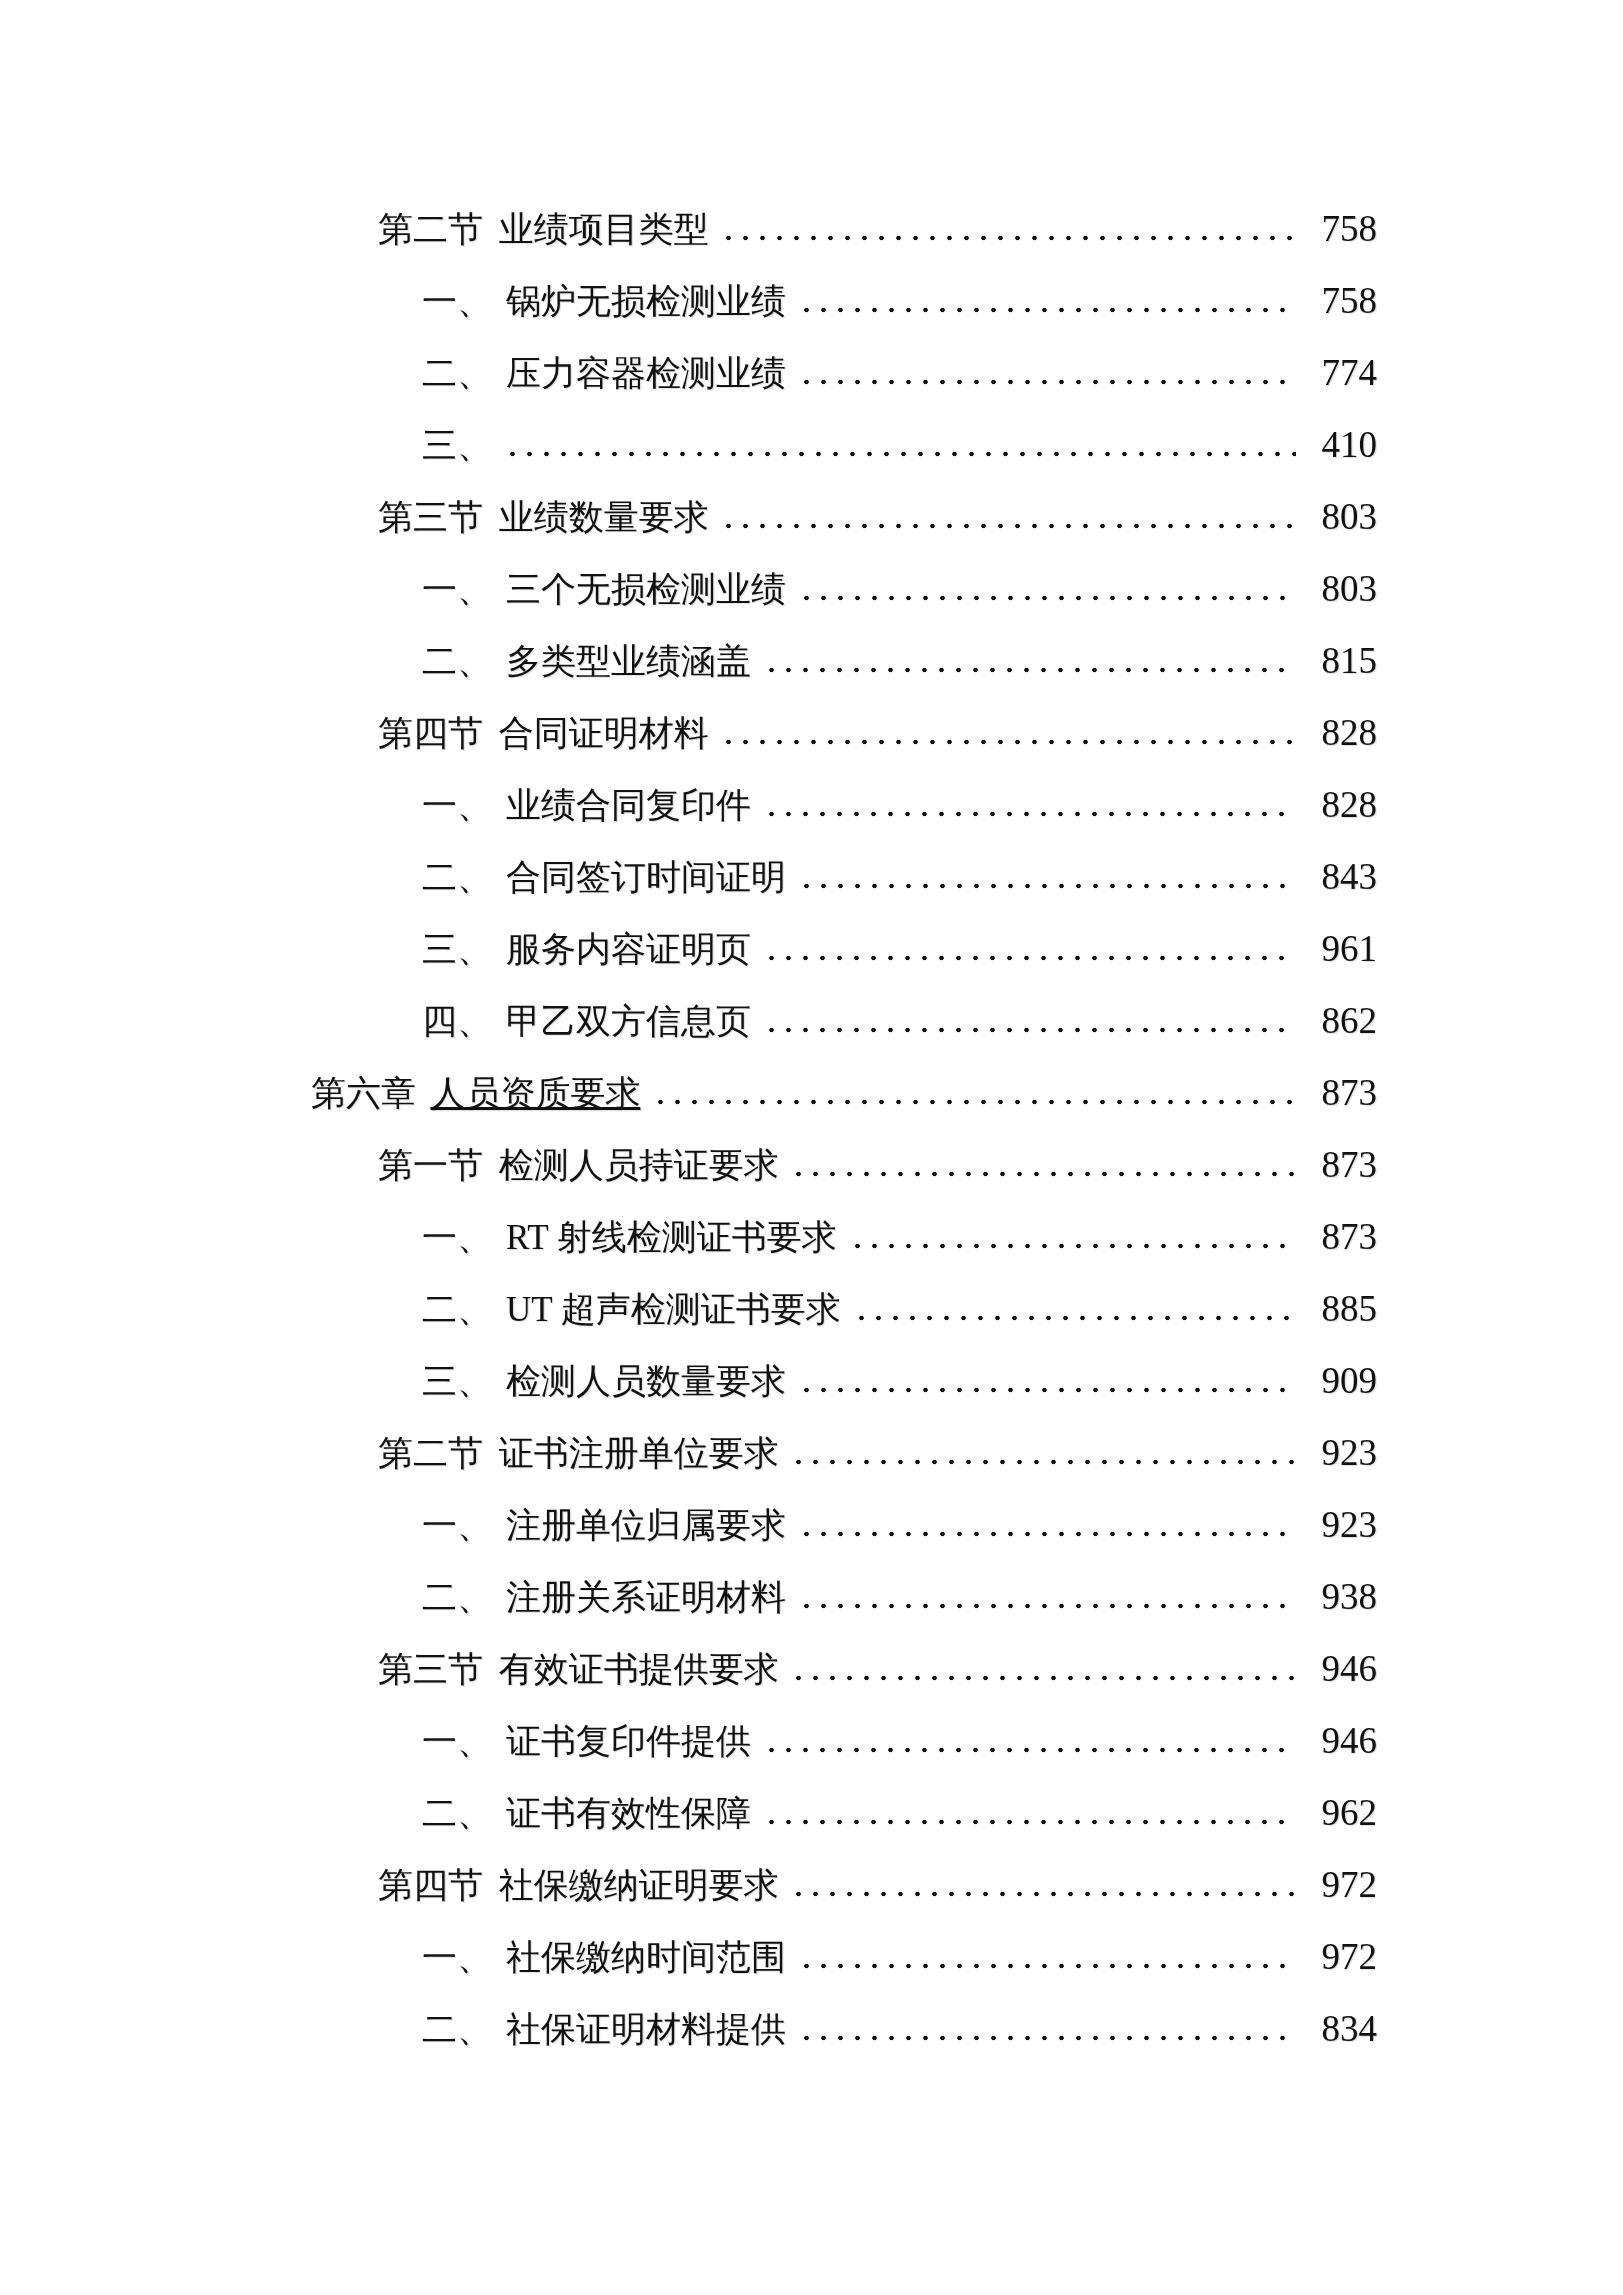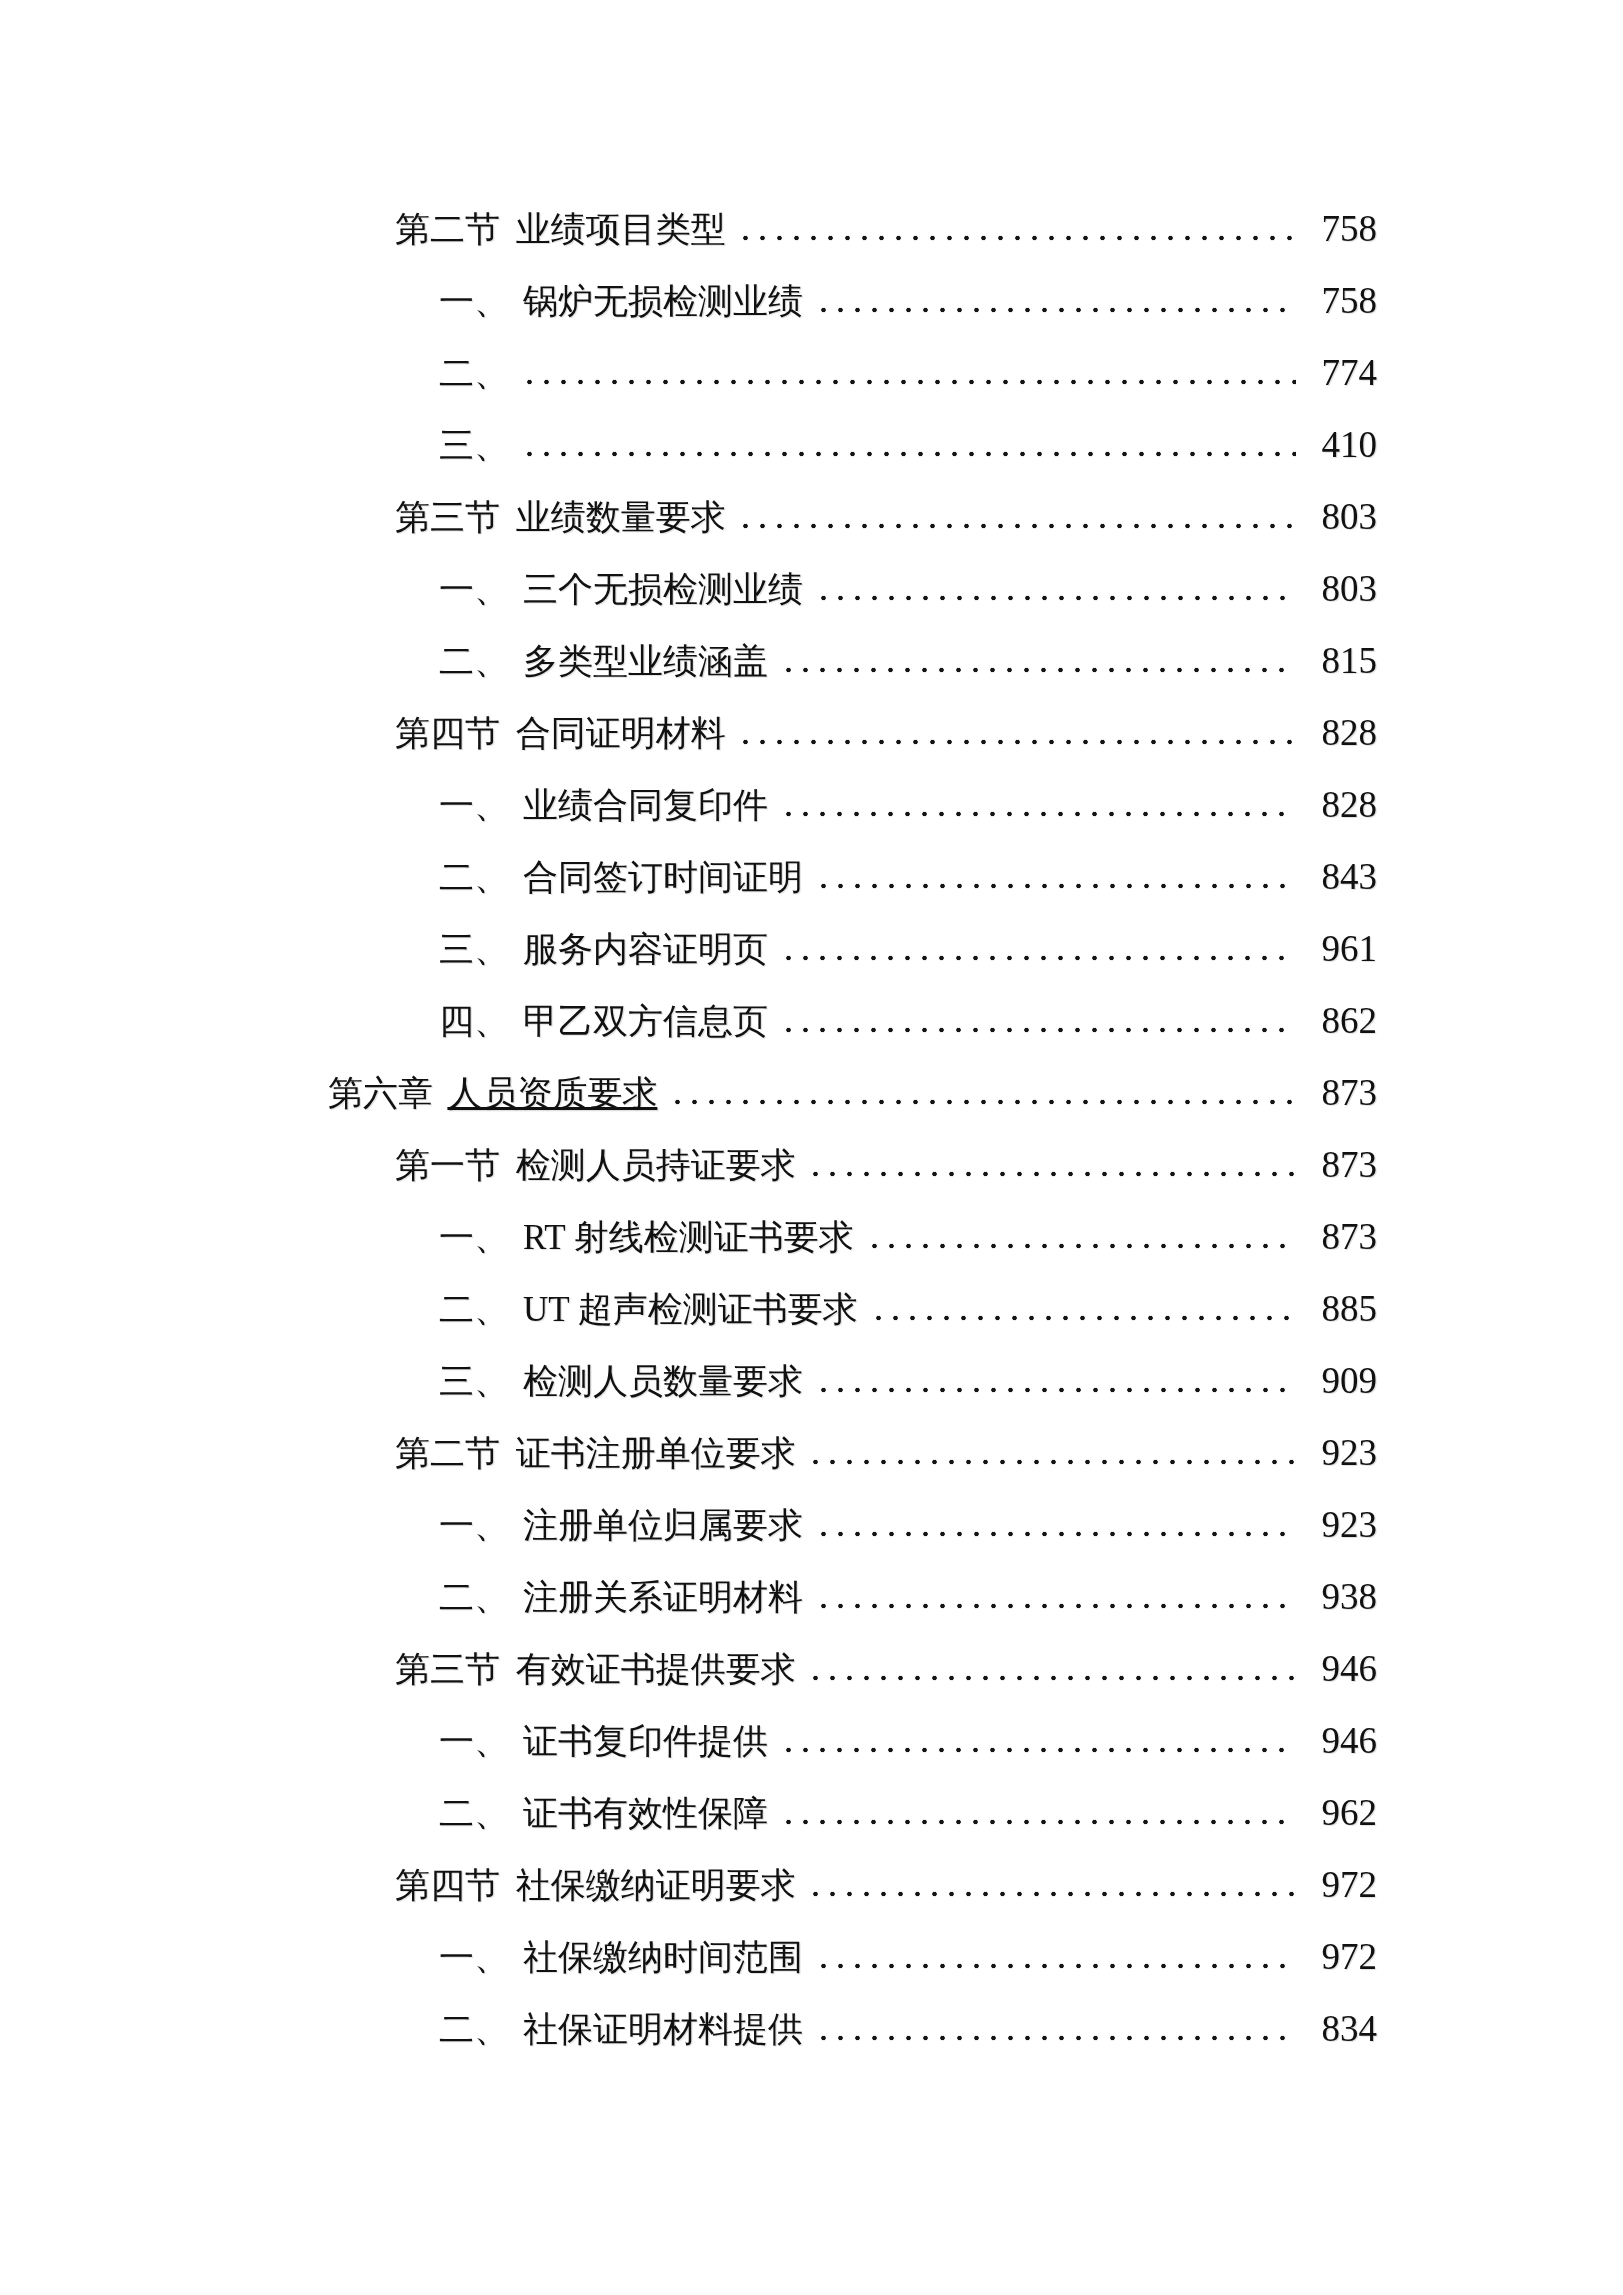--- a/index.html
+++ b/index.html
@@ -12,21 +12,21 @@
     width: 1623px;
     height: 2295px;
     background: #ffffff;
     overflow: hidden;
     font-family: "Liberation Serif", "DejaVu Serif", serif;
     color: #111111;
   }
   .toc {
     position: absolute;
     top: 193px;
-    left: 17px;
+    left: 0;
     right: 0;
   }
   .row {
     display: flex;
     align-items: baseline;
     height: 72px;
     line-height: 72px;
     font-size: 35px;
     padding-right: 246px;
     white-space: nowrap;
@@ -71,20 +71,21 @@
     <span class="pagenum">758</span>
   </div>
       <div class="row sub">
     <span class="prefix">一、</span>
     <span class="title">锅炉无损检测业绩</span>
     <span class="leader"></span>
     <span class="pagenum">758</span>
   </div>
       <div class="row sub">
     <span class="prefix">二、</span>
+    <span class="title">压力容器检测业绩</span>
     <span class="leader"></span>
     <span class="pagenum">774</span>
   </div>
       <div class="row sub">
     <span class="prefix">三、</span>
     <span class="leader"></span>
     <span class="pagenum">410</span>
   </div>
       <div class="row section">
     <span class="prefix">第三节</span>

